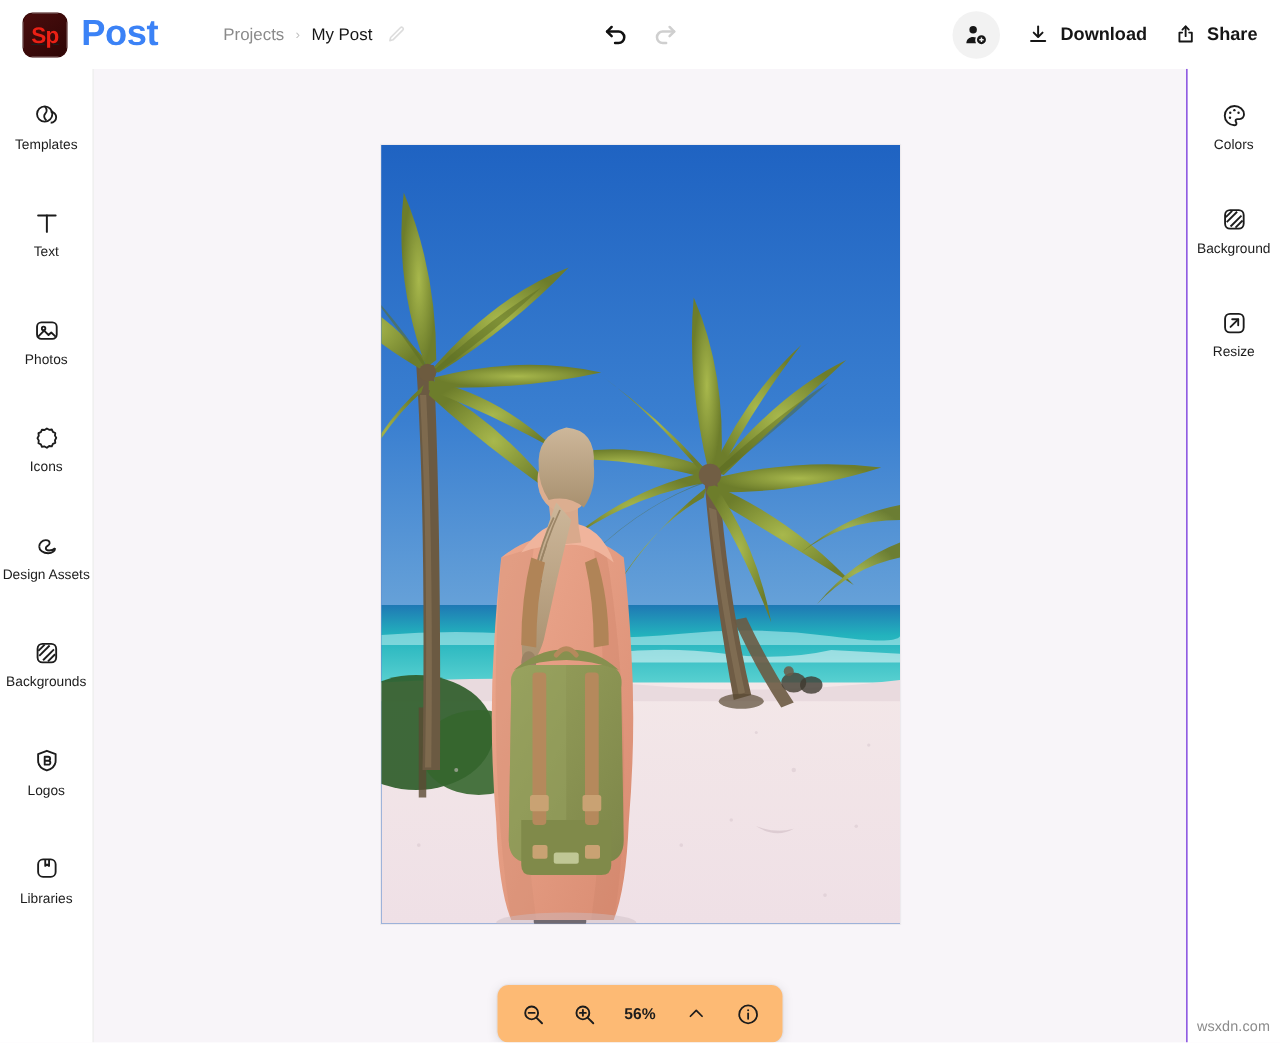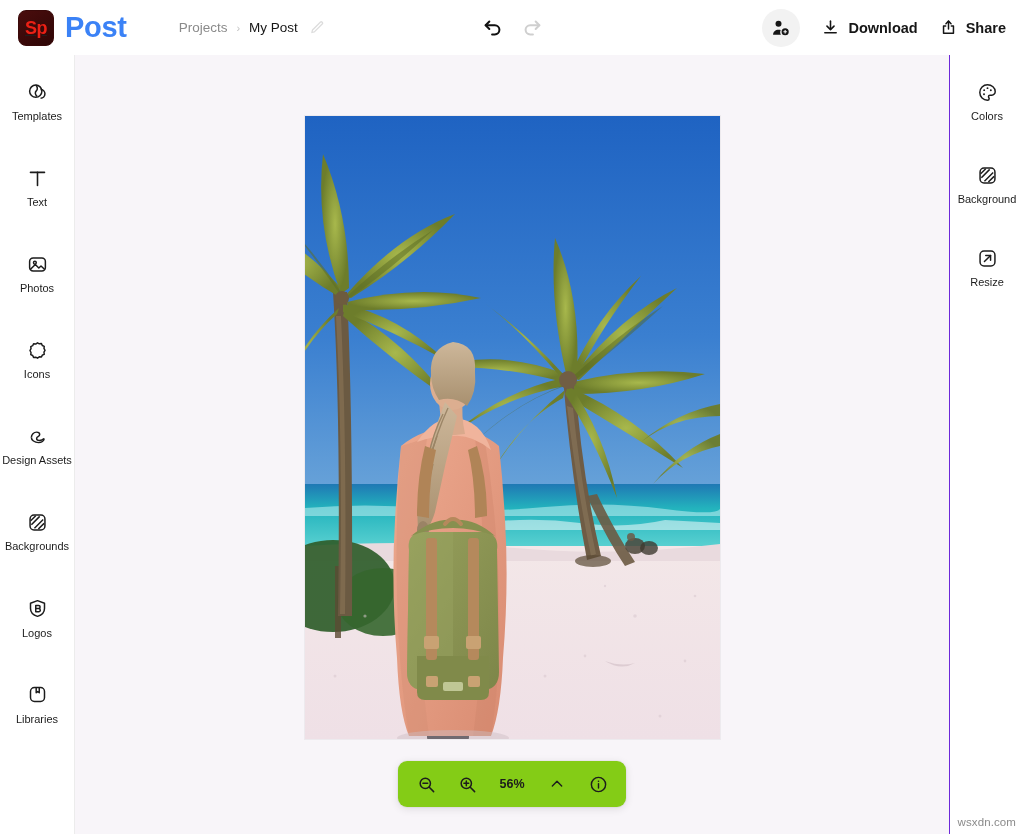--- a/index.html
+++ b/index.html
@@ -189,23 +189,23 @@
     overflow: hidden;
     background: #2f6fc4;
   }
   .artboard svg { display: block; width: 100%; height: 100%; }
 
   
   .zoombar {
     position: absolute;
     left: 50%;
     transform: translateX(-50%);
-    bottom: 27px;
+    bottom: 0;
     height: 46px;
-    background: #84cc16;
+    background: #fdba74;
     border-radius: 9px;
     box-shadow: 0 2px 9px rgba(0,0,0,.11), 0 0 0 1px rgba(0,0,0,.03);
     display: flex;
     align-items: center;
     padding: 0 17px;
     gap: 19px;
     z-index: 25;
   }
   .zb-btn {
     width: 22px; height: 22px;

